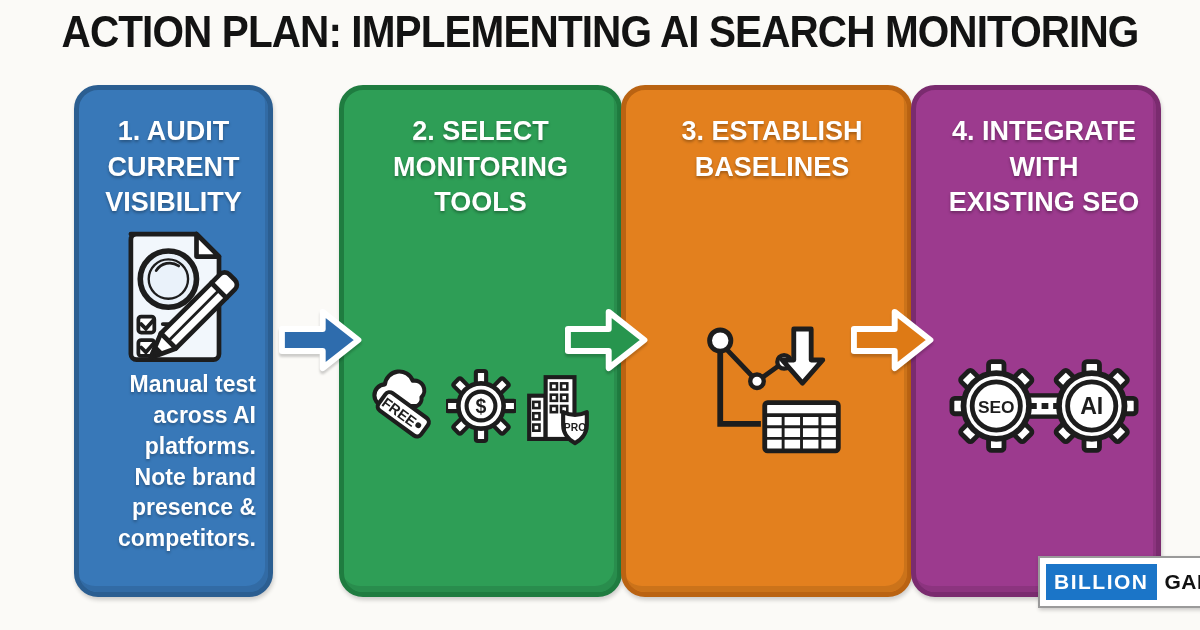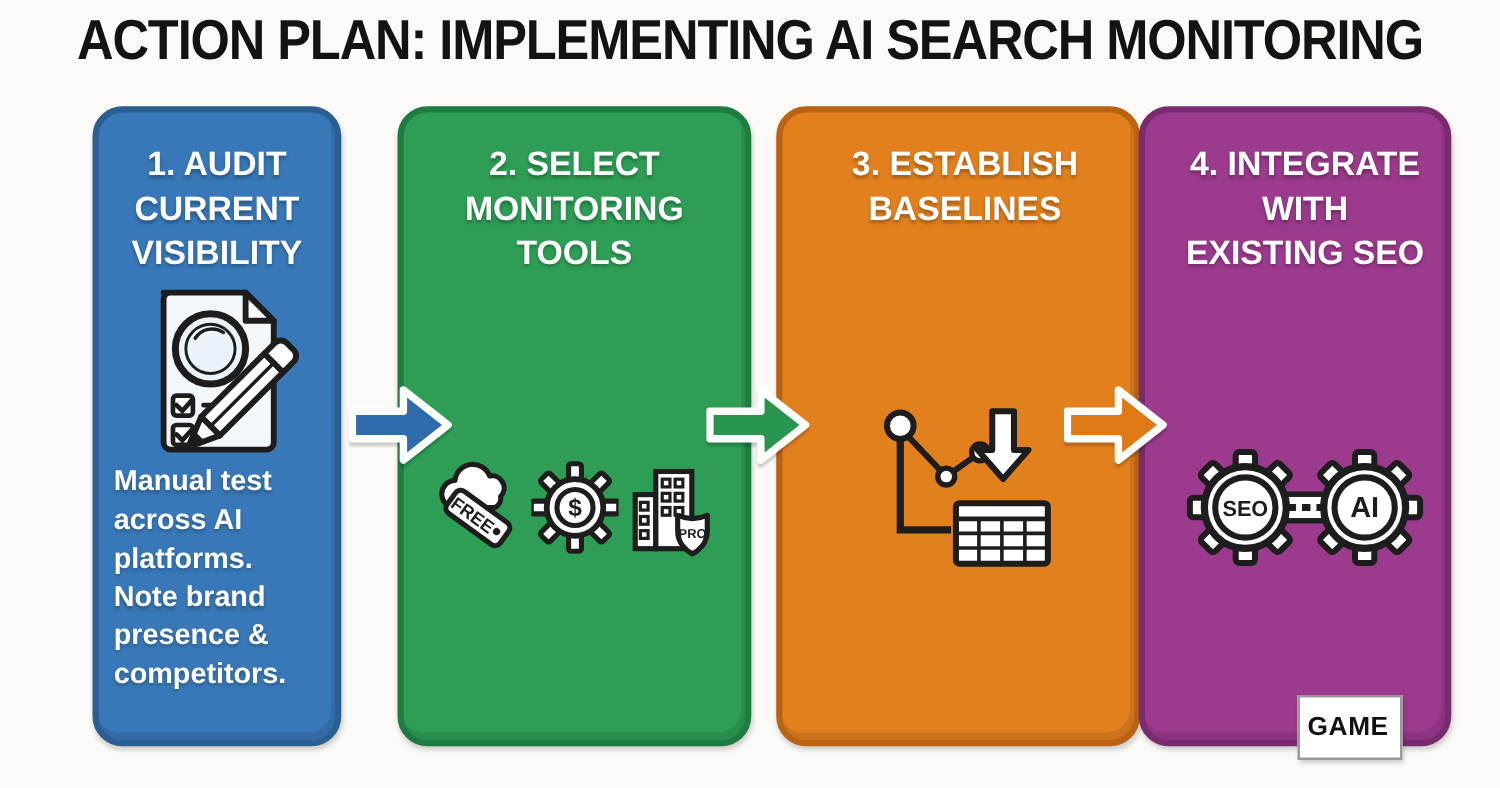--- a/index.html
+++ b/index.html
@@ -27,21 +27,21 @@
     top:85px;
     height:512px;
     border-radius:24px;
     border:5px solid;
     display:flex;
     flex-direction:column;
     align-items:center;
     box-shadow: inset -3px -6px 0 rgba(0,0,0,0.10), 1px 3px 4px rgba(0,0,0,0.18);
   }
   .card-1 { left:43px;  width:199px;margin-left:31px; }
-  .card-2 { left:318px; width:283px; }
+  .card-2 { left:339px; width:283px; }
   .card-3 { left:621px; width:291px;padding-left:11px; }
   .card-4 { left:911px; width:250px; }
   .card-heading {
     margin-top:24px;
     padding:0 14px;
     text-align:center;
     color:#ffffff;
     font-size:27px;
     font-weight:800;
     line-height:1.32;
@@ -51,21 +51,21 @@
     margin-top:auto;
     margin-bottom:auto;
     display:flex;
     align-items:center;
     justify-content:center;
     gap:7px;
   }
   .card-desc {
     margin-bottom:38px;
     padding:0 12px;
-    text-align:left;
+    text-align:right;
     color:#ffffff;
     font-size:23px;
     font-weight:600;
     line-height:1.34;
     text-shadow:0 2px 3px rgba(0,0,0,0.28);
   }
   .flow-arrow {
     position:absolute;
     top:306px;
     z-index:6;
@@ -243,14 +243,15 @@
   <polygon points="2,27 50,27 50,7 92,40 50,73 50,53 2,53" stroke="#ffffff" stroke-width="7" stroke-linejoin="round" fill="#2E6CAD"></polygon>
 </svg>
 <svg class="flow-arrow arrow-2" width="84" height="68" viewBox="0 0 96 80">
   <polygon points="2,27 50,27 50,7 92,40 50,73 50,53 2,53" stroke="#ffffff" stroke-width="7" stroke-linejoin="round" fill="#27954E"></polygon>
 </svg>
 <svg class="flow-arrow arrow-3" width="84" height="68" viewBox="0 0 96 80">
   <polygon points="2,27 50,27 50,7 92,40 50,73 50,53 2,53" stroke="#ffffff" stroke-width="7" stroke-linejoin="round" fill="#DE7A15"></polygon>
 </svg>
 
 <div class="logo">
+  <span class="logo-billion" style="background: rgb(27, 117, 200);">BILLION</span>
   <span class="logo-game">GAME</span>
 </div>
 
 </body></html>

